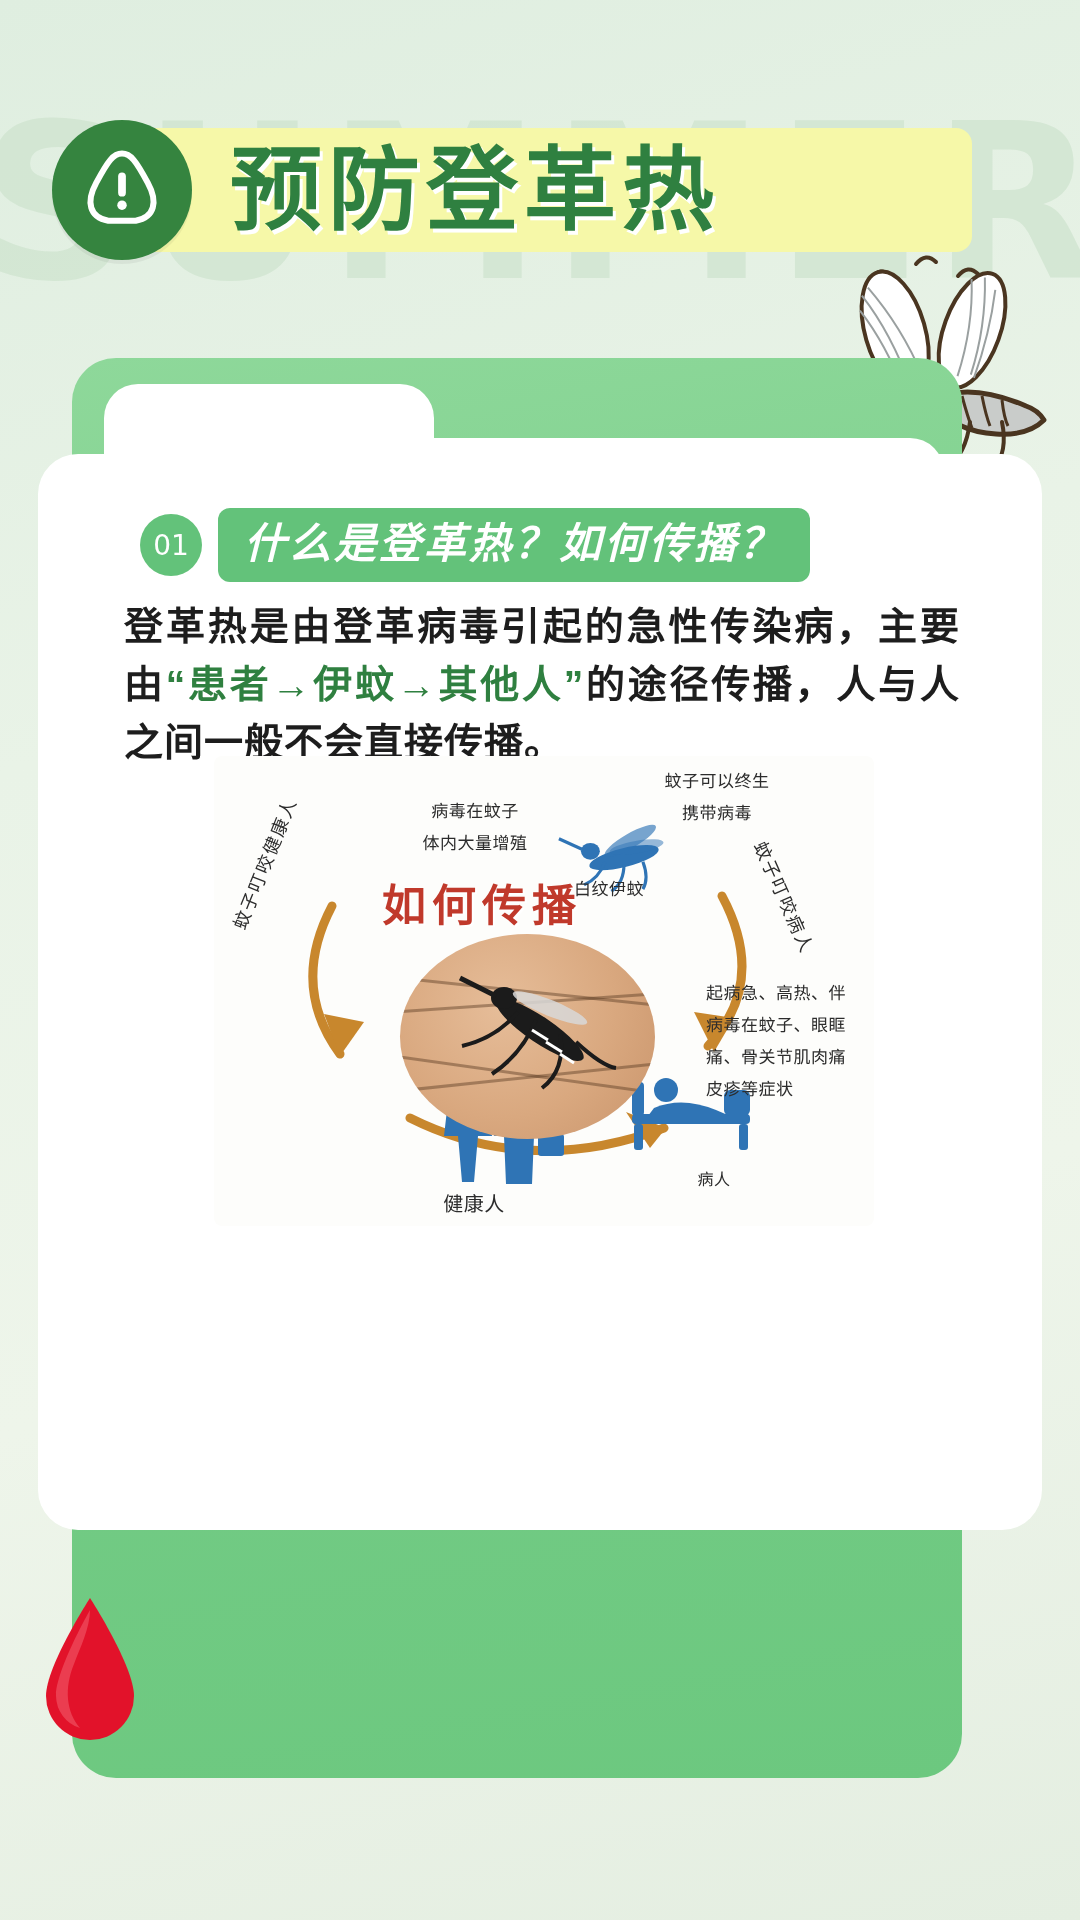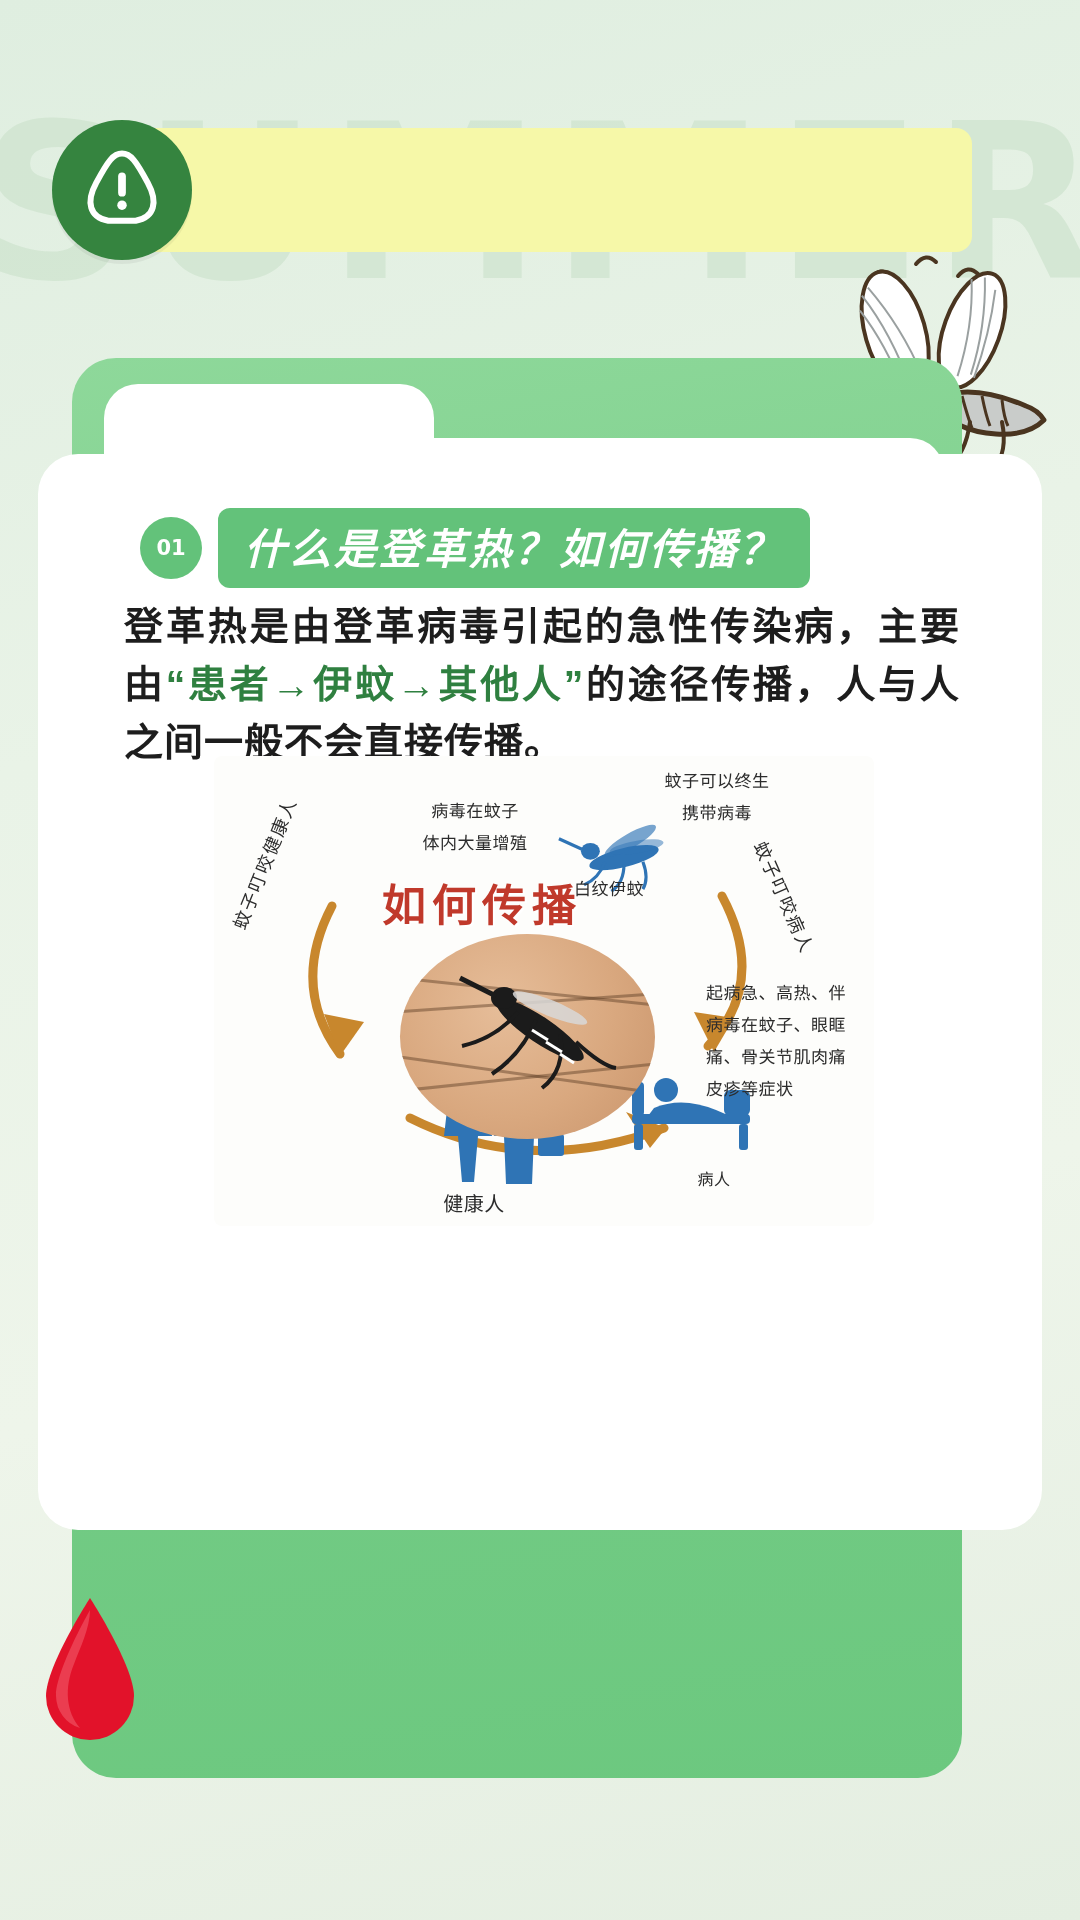--- a/index.html
+++ b/index.html
@@ -174,32 +174,32 @@
     align-items: center;
     gap: 16px;
   }
 
   .section-num {
     width: 62px;
     height: 62px;
     border-radius: 50%;
     background: #63c27a;
     color: #ffffff;
-    font-size: 21px;
-    font-weight: 700;
+    font-size: 28px;
+    font-weight: 400;
     display: flex;
     align-items: center;
     justify-content: center;
     font-family: "DejaVu Sans", sans-serif;
   }
 
   .section-title-pill {
     background: #63c27a;
     border-radius: 12px;
-    padding: 18px 26px 14px;
+    padding: 12px 26px 14px;
     color: #ffffff;
     font-size: 42px;
     font-weight: 900;
     font-style: italic;
     letter-spacing: 3px;
     line-height: 48px;
     white-space: nowrap;
   }
 
   
@@ -337,20 +337,21 @@
     <div class="header-banner"></div>
     <div class="header-badge">
       <span>
         <svg viewBox="0 0 100 100" aria-hidden="true">
           <path d="M50 10 C60 10 66 18 80 44 C92 66 88 84 66 88 L34 88 C12 84 8 66 20 44 C34 18 40 10 50 10 Z" fill="none" stroke="#ffffff" stroke-width="7" stroke-linejoin="round"></path>
           <rect x="45.5" y="32" width="9" height="28" rx="4.5" fill="#ffffff"></rect>
           <circle cx="50" cy="70" r="5.5" fill="#ffffff"></circle>
         </svg>
       </span>
     </div>
+    <div class="header-title">预防登革热</div>
   </div>
 
   <div class="mosquito">
     <svg viewBox="0 0 250 240" aria-hidden="true">
       <g stroke="#4a3520" stroke-width="4" fill="none" stroke-linecap="round">
         <path d="M52 28 q8 -12 18 -2"></path>
         <path d="M96 14 q10 -12 20 -2"></path>
         <path d="M138 26 q10 -12 20 -2"></path>
       </g>
 

